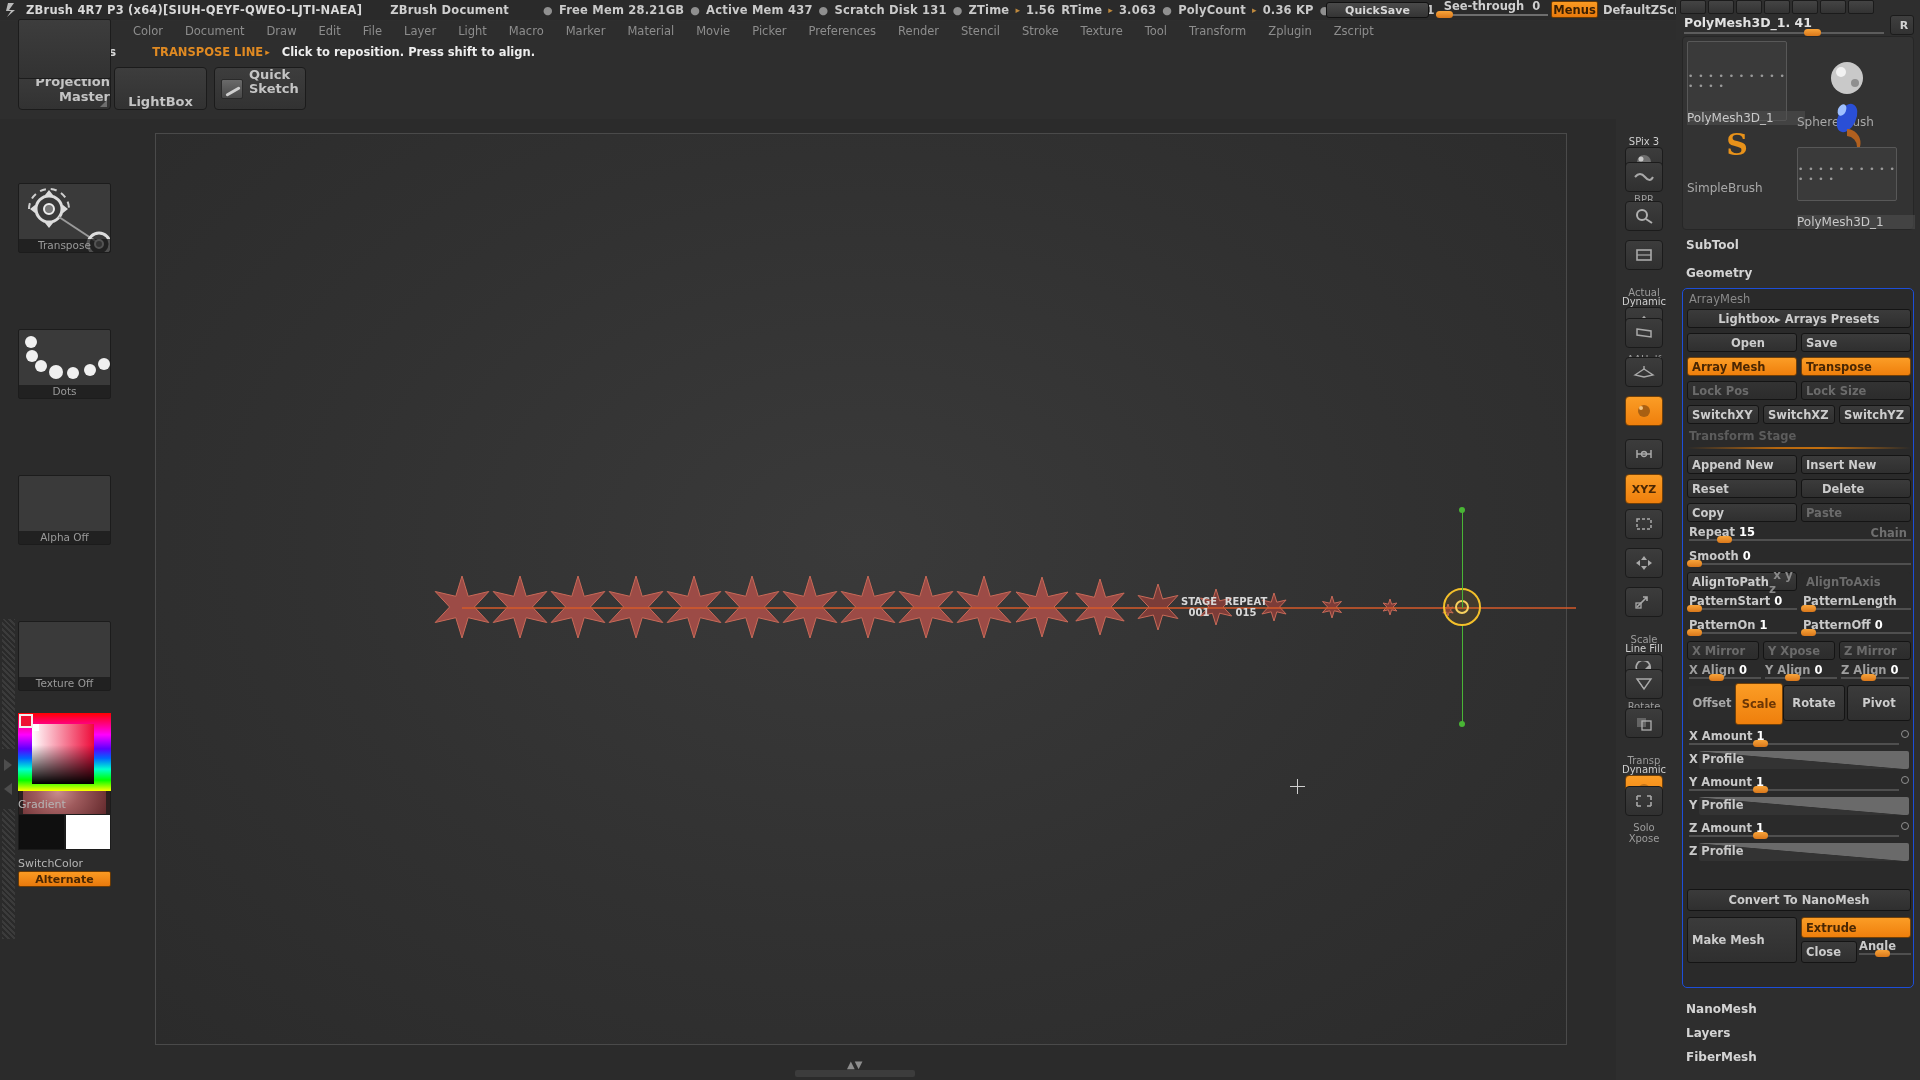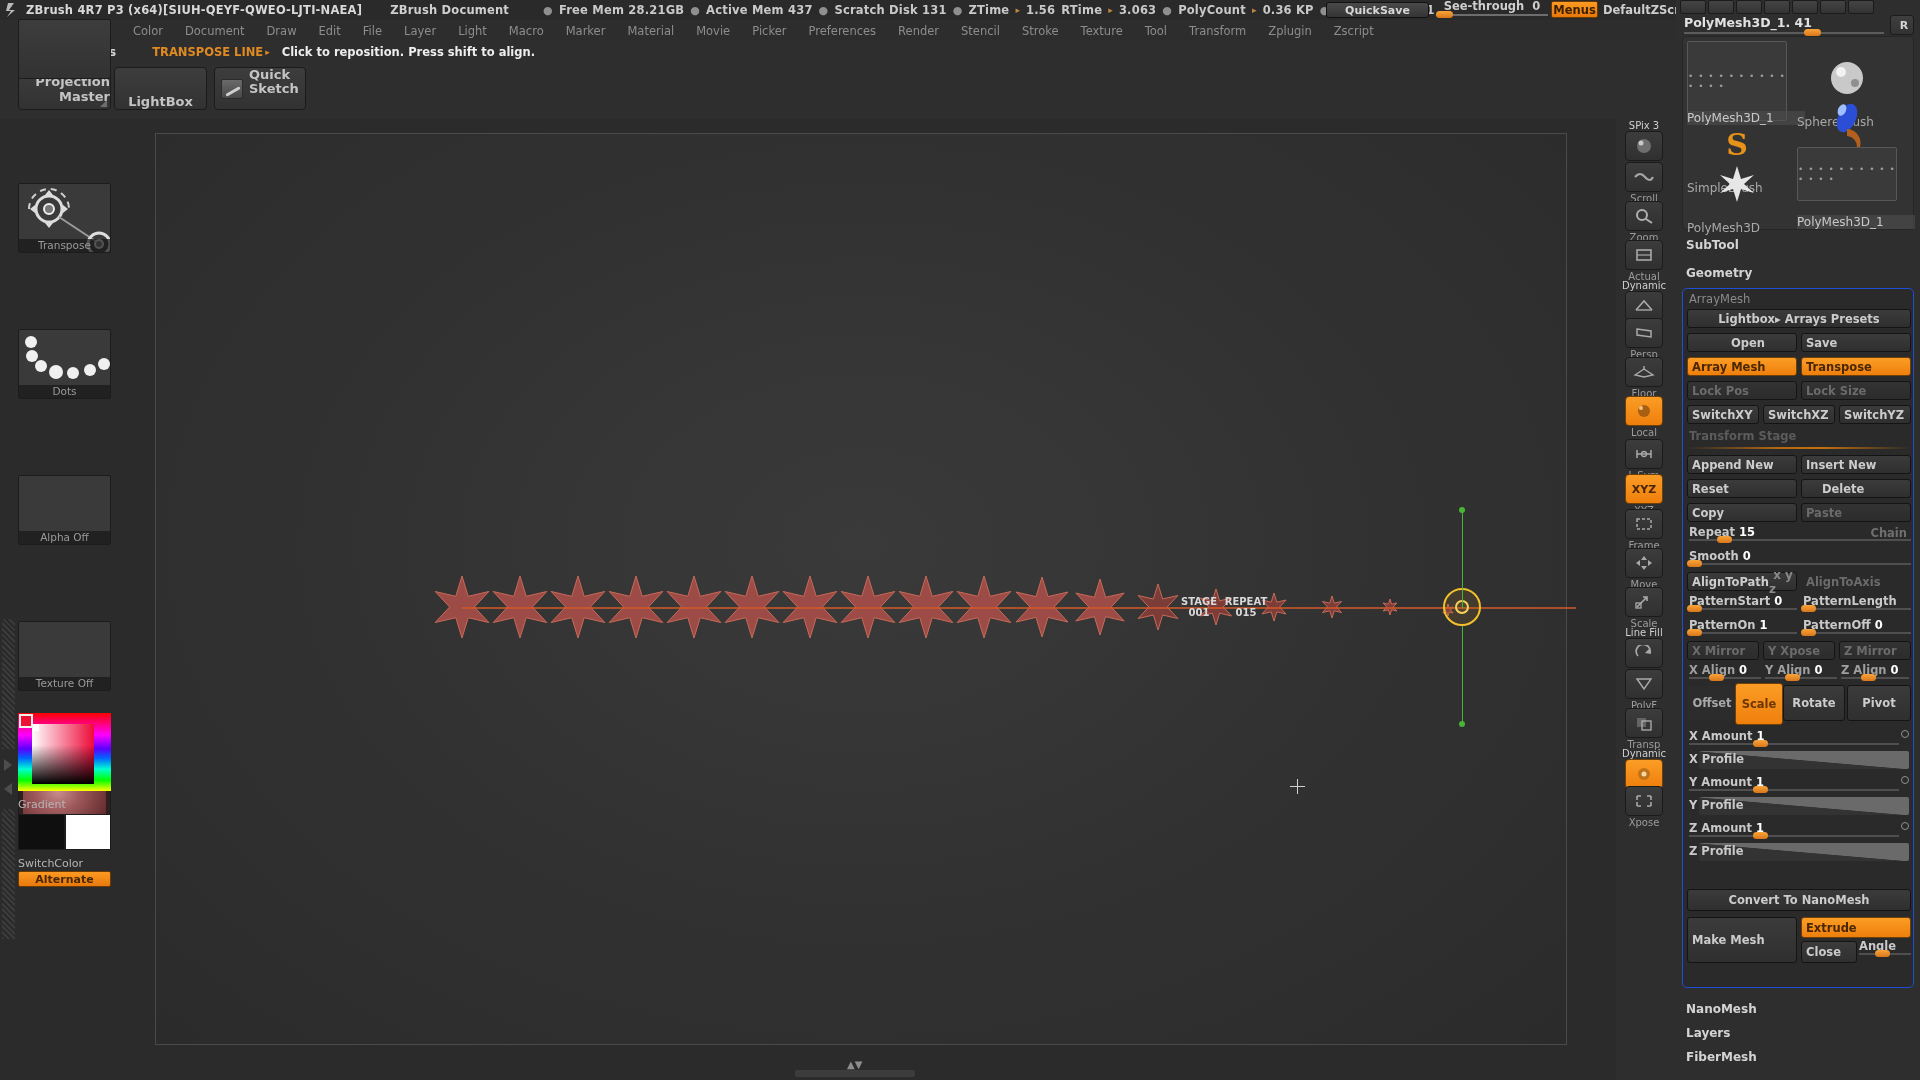--- a/index.html
+++ b/index.html
@@ -198,21 +198,21 @@
   .bottomscroll .ar { position: absolute; left: 52px; top: -11px; font-size: 10px; color: #8d8d8d; }
 
   
   .rail { position: absolute; left: 1616px; top: 119px; width: 60px; height: 961px; }
   .rail-item { position: absolute; left: 6px; width: 44px; display: flex; flex-direction: column; align-items: center; }
   .rail-box {
     width: 38px; height: 30px; border-radius: 4px; border: 1px solid #1b1b1b;
     background: linear-gradient(#3c3c3c,#303030); display: flex; align-items: center; justify-content: center;
   }
   .rail-box.active { background: linear-gradient(#fb9d26,#ef7f0c); border-color: #70400a; }
-  .rail-lbl { font-size: 10px; color: #9c9c9c; margin-top: 1px; line-height: 11px; text-align: center; }
+  .rail-lbl { font-size: 10px; color: #9c9c9c; margin-top: 17px; line-height: 11px; text-align: center; }
   .rail-lbl.hl { color: #cfcfcf; }
   .rail-mini { font-size: 9.5px; color: #9a9a9a; }
 
   
   .rpanel { position: absolute; left: 1676px; top: 0; width: 244px; height: 1080px; background: #2e2e2e; }
   .rp-toprow { position: absolute; left: 0; top: 0; width: 244px; height: 16px; display:flex; gap:2px; padding-left:4px; }
   .rp-toprow .ticon { width: 26px; height: 14px; border-radius:2px; background: linear-gradient(#444,#333); border:1px solid #1b1b1b; }
   .tool-head { position: absolute; left: 6px; top: 14px; width: 232px; height: 22px; }
   .tool-head .nm { position:absolute; left:2px; top:1px; font-size:12.5px; font-weight:bold; color:#e2e2e2; }
   .tool-head .track { position:absolute; left:2px; top:18px; width:200px; height:2px; background:#5c5c5c; }
@@ -819,28 +819,20 @@
           <div class="cap">SimpleBrush</div>
         </div>
         <div class="tg-cell" style="left: 114px; top: 70px;">
           <div class="thumb">
             <svg width="46" height="40" viewBox="0 0 46 40">
               <path d="M23 5 A14 14 0 1 1 22 33 A9 9 0 1 0 23 12 Z" fill="#b1601f"></path>
             </svg>
           </div>
           <div class="cap">EraserBrush</div>
         </div>
-        <div class="tg-cell" style="left: 4px; top: 110px;">
-          <div class="thumb">
-            <svg width="46" height="40" viewBox="0 0 46 40">
-              <polygon points="23,2 27,15 40,11 30,20 40,29 27,25 23,38 19,25 6,29 16,20 6,11 19,15" fill="#e6e6e6"></polygon>
-            </svg>
-          </div>
-          <div class="cap">PolyMesh3D</div>
-        </div>
         <div class="tg-cell" style="left: 114px; top: 104px;">
           <div class="thumb framed" style="height: 54px; top: 6px;">
             <span class="dotrow">• • • • • • • • • • • • • • </span>
           </div>
           <div class="cap sel">PolyMesh3D_1</div>
         </div>
       </div>
 
     <div class="rp-section" style="top:238px">SubTool</div>
     <div class="rp-section" style="top:266px">Geometry</div>

